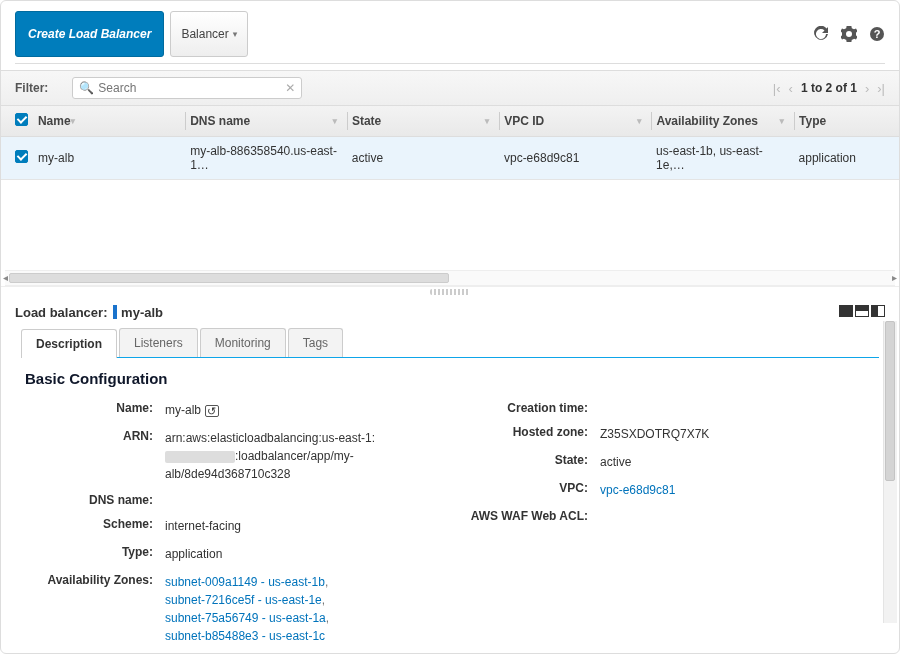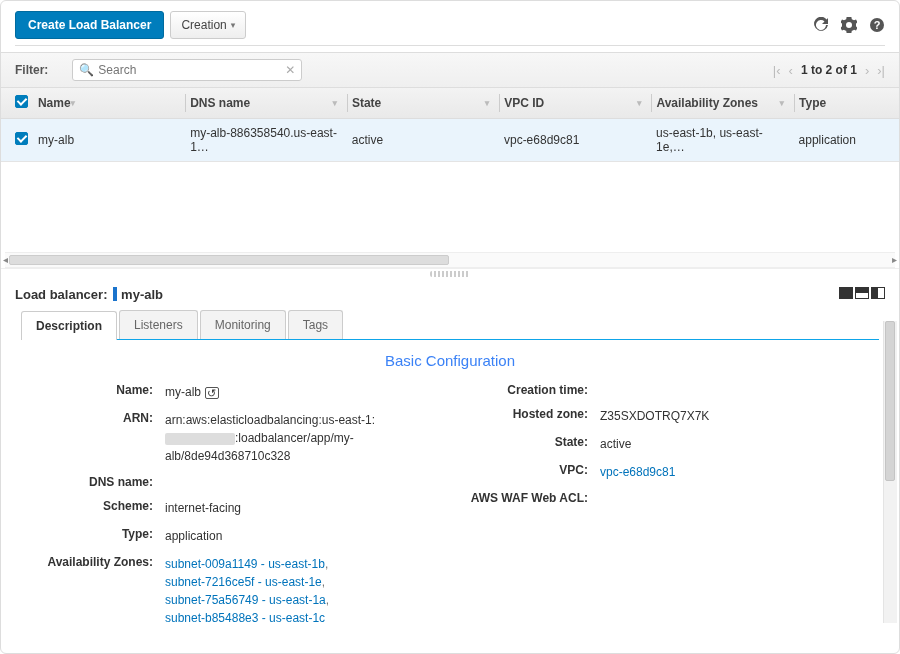--- a/index.html
+++ b/index.html
@@ -1,21 +1,21 @@
 <!DOCTYPE html>
 <html><head>
 <meta charset="utf-8">
 <style>
   * { box-sizing: border-box; margin: 0; padding: 0; }
   body { font-family: "Helvetica Neue", Arial, sans-serif; font-size: 12px; color: #333; background: #fff; width: 900px; height: 654px; overflow: hidden; border: 1px solid #ddd; border-radius: 6px; }
   
   
   .top-bar { display: flex; align-items: center; justify-content: space-between; padding: 10px 14px 6px; }
   .top-left { display: flex; gap: 6px; }
-  .btn-primary { background: #007dbc; color: #fff; border: 1px solid #006b9f; border-radius: 3px; padding: 6px 12px; font-weight: bold; font-size: 12px; cursor: pointer; }
+  .btn-primary { background: #007dbc; color: #fff; border: 1px solid #006b9f; border-radius: 3px; padding: 15px 12px; font-weight: bold; font-size: 12px; cursor: pointer; font-style: italic; }
   .btn-default { background: linear-gradient(#fff,#eee); border: 1px solid #ccc; border-radius: 3px; padding: 6px 10px; font-size: 12px; cursor: pointer; display:flex; align-items:center; gap:4px; color:#444;}
   .top-right { display: flex; gap: 12px; align-items: center; color:#555;}
   .top-right svg, .top-right .glyph { width:16px; height:16px; fill:#555; cursor:pointer; display:block;}
   .divider { border-bottom: 1px solid #ddd; margin: 0 14px; }
 
   
   .filter-row { display:flex; align-items:center; justify-content: space-between; background: linear-gradient(#f7f7f7,#efefef); border-top:1px solid #ddd; border-bottom:1px solid #ddd; padding: 6px 14px; margin-top:6px;}
   .filter-left { display:flex; align-items:center; gap:24px;}
   .filter-label { font-weight:bold; color:#555;}
   .search-box { display:flex; align-items:center; border:1px solid #ccc; border-radius:3px; background:#fff; padding:3px 6px; width:230px; justify-content:space-between;}
@@ -62,21 +62,21 @@
   .layout-icons .ic.half-h{flex-direction:column;}
   .layout-icons .ic.half-h::before{content:""; height:50%; background:#333;}
 
   
   .tabs { display:flex; border-bottom:1px solid #0ea5e9; margin:0 20px;align-items:center; }
   .tab { padding:7px 14px; border:1px solid #ccc; border-bottom:none; background:#f3f3f3; color:#666; border-top-left-radius:3px; border-top-right-radius:3px; margin-right:2px; cursor:pointer; font-size:12px;}
   .tab.active{ background:#fff; font-weight:bold; color:#333; position:relative; top:1px;}
 
   
   .content { padding:12px 24px; overflow:auto; height:320px;}
-  .section-title { font-size:15px; font-weight:normal; margin-bottom:14px; color:#3b82f6;text-align:center;}
+  .section-title { font-size:15px; font-weight:bold; margin-bottom:14px; color:#0f172a;}
   .config-grid { display:flex; gap:20px;}
   .config-col { flex:1;}
   .kv { display:flex; margin-bottom:10px; align-items:flex-start;}
   .kv .k { width:140px; text-align:right; font-weight:bold; padding-right:12px; color:#333;}
   .kv .v { flex:1; color:#333; word-break:break-word; line-height:1.5;}
   .kv .v a, .link { color:#0073bb; text-decoration:none; cursor:pointer;}
   .muted{color:#777;}
   .masked{background:#ddd; color:#ddd; border-radius:2px; display:inline-block; width:70px; height:12px; vertical-align:middle;}
   
   .copy-icon{ display:inline-block; width:14px; height:12px; border:1px solid #555; border-radius:2px; position:relative; margin-left:4px; vertical-align:middle;}
@@ -87,21 +87,21 @@
   
   .rel{position:relative;}
 </style>
 </head>
 <body class="rel">
 
 <div class="top-bar">
   <div class="top-left">
     <button class="btn-primary">Create Load Balancer</button>
     <button class="btn-default">
-      <span>Creation</span>
+      <span>Balancer</span>
       <span style="font-size:9px;color:#777;">▾</span>
     </button>
   </div>
   <div class="top-right">
     <span class="glyph">
       <svg viewBox="0 0 16 16">
           <path d="M13.6 2.4A7 7 0 1 0 15 8h-2a5 5 0 1 1-1.5-3.5L9 7h6V1z"></path>
         </svg>
     </span>
     <span class="glyph">

